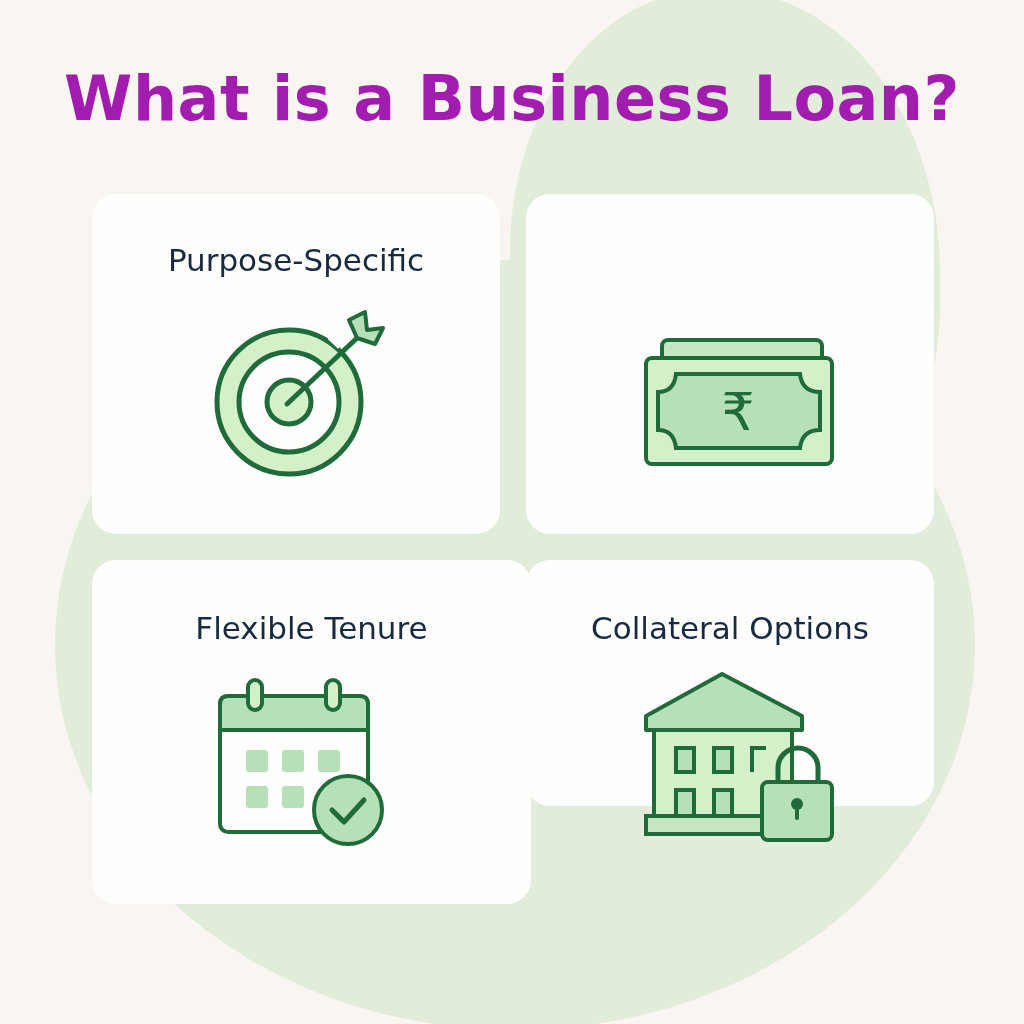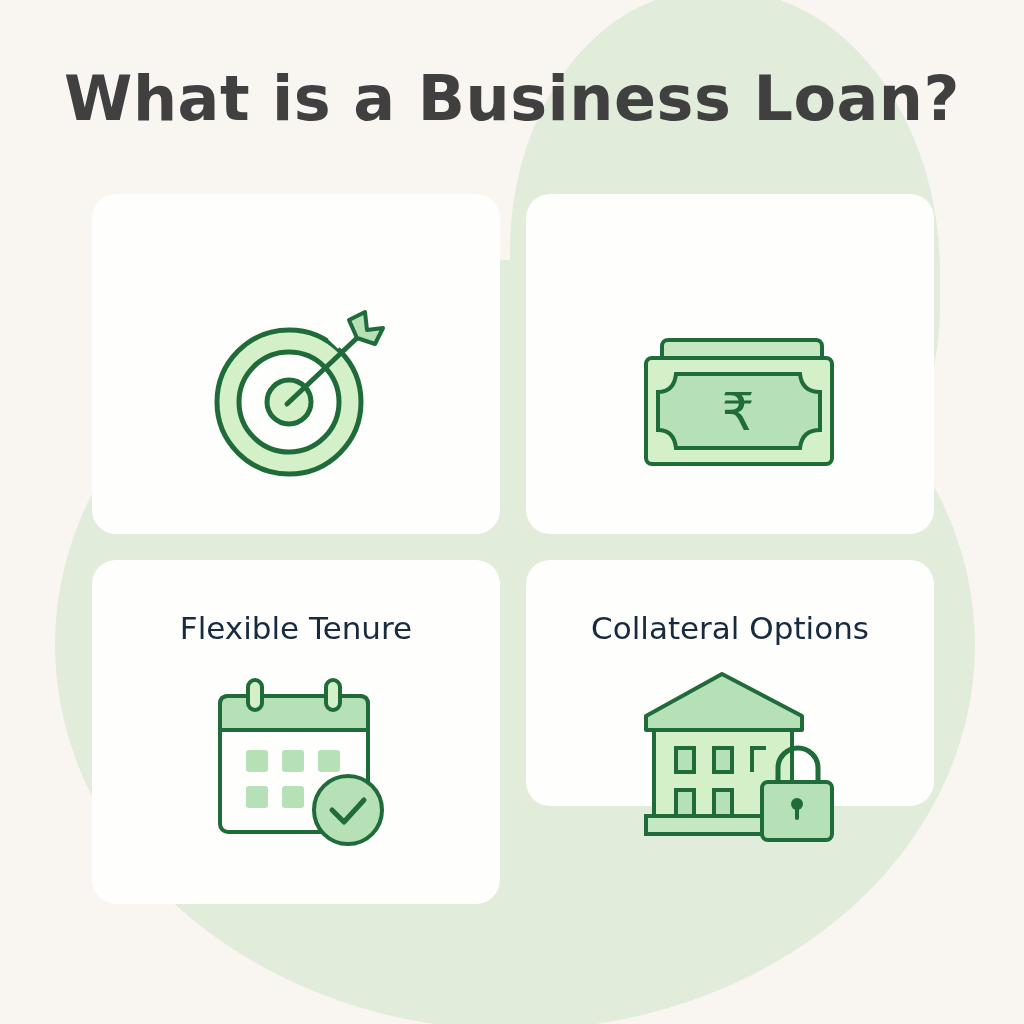--- a/index.html
+++ b/index.html
@@ -2,36 +2,37 @@
 <html><head>
 <meta charset="utf-8">
 <style>
   html, body { margin:0; padding:0; }
   body { width:1024px; height:1024px; background:#f9f6f1; position:relative; overflow:hidden;
          font-family:"DejaVu Sans", "Liberation Sans", sans-serif; }
   .blob { position:absolute; background:#e1ecdb; border-radius:50%; }
   .blob.b1 { left:510px; top:-10px; width:430px; height:560px; border-radius:48% 52% 45% 55%; }
   .blob.b2 { left:55px; top:260px; width:920px; height:770px; }
   .title { position:absolute; left:0; right:0; top:62px; text-align:center; font-size:62px;
-           font-weight:bold; color:#404040; letter-spacing:0.5px; }
+           font-weight:bold; color:#a21caf; letter-spacing:0.5px; }
   .card { position:absolute; width:408px; height:340px; background:#fefefc; border-radius:24px; }
   .c1 { left:92px; top:194px; } .c2 { left:526px; top:194px; }
-  .c3 { left:92px; top:560px; height:344px; } .c4 { left:526px; top:560px; height:246px; }
+  .c3 { left:92px; top:560px; height:344px;padding-left:31px; } .c4 { left:526px; top:560px; height:246px; }
   .label { position:absolute; left:0; right:0; text-align:center; font-size:31px; color:#172a40; }
   .icon { position:absolute; }
 </style>
 </head>
 <body>
 
 <div class="blob b1"></div>
 <div class="blob b2"></div>
 
 <div class="title">What is a Business Loan?</div>
 
 <div class="card c1">
+  <div class="label" style="top:48px;">Purpose-Specific</div>
   <svg class="icon" style="left:115px; top:90px;" width="200" height="200" viewBox="0 0 200 200">
     <circle cx="82" cy="118" r="72" fill="#d4f0c8" stroke="#1f6b3a" stroke-width="5"></circle>
     <circle cx="82" cy="118" r="50" fill="#fefefc" stroke="#1f6b3a" stroke-width="5"></circle>
     <circle cx="82" cy="118" r="22" fill="#d4f0c8" stroke="#1f6b3a" stroke-width="5"></circle>
     <path d="M126 60 L145 40" stroke="#fefefc" stroke-width="14"></path>
     <line x1="80" y1="120" x2="150" y2="54" stroke="#1f6b3a" stroke-width="5" stroke-linecap="round"></line>
     <path d="M150 54 L142 36 L158 28 L160 46 L176 44 L168 60 L150 54 Z" fill="#b6e0b6" stroke="#1f6b3a" stroke-width="4" stroke-linejoin="round"></path>
   </svg>
 </div>
 

